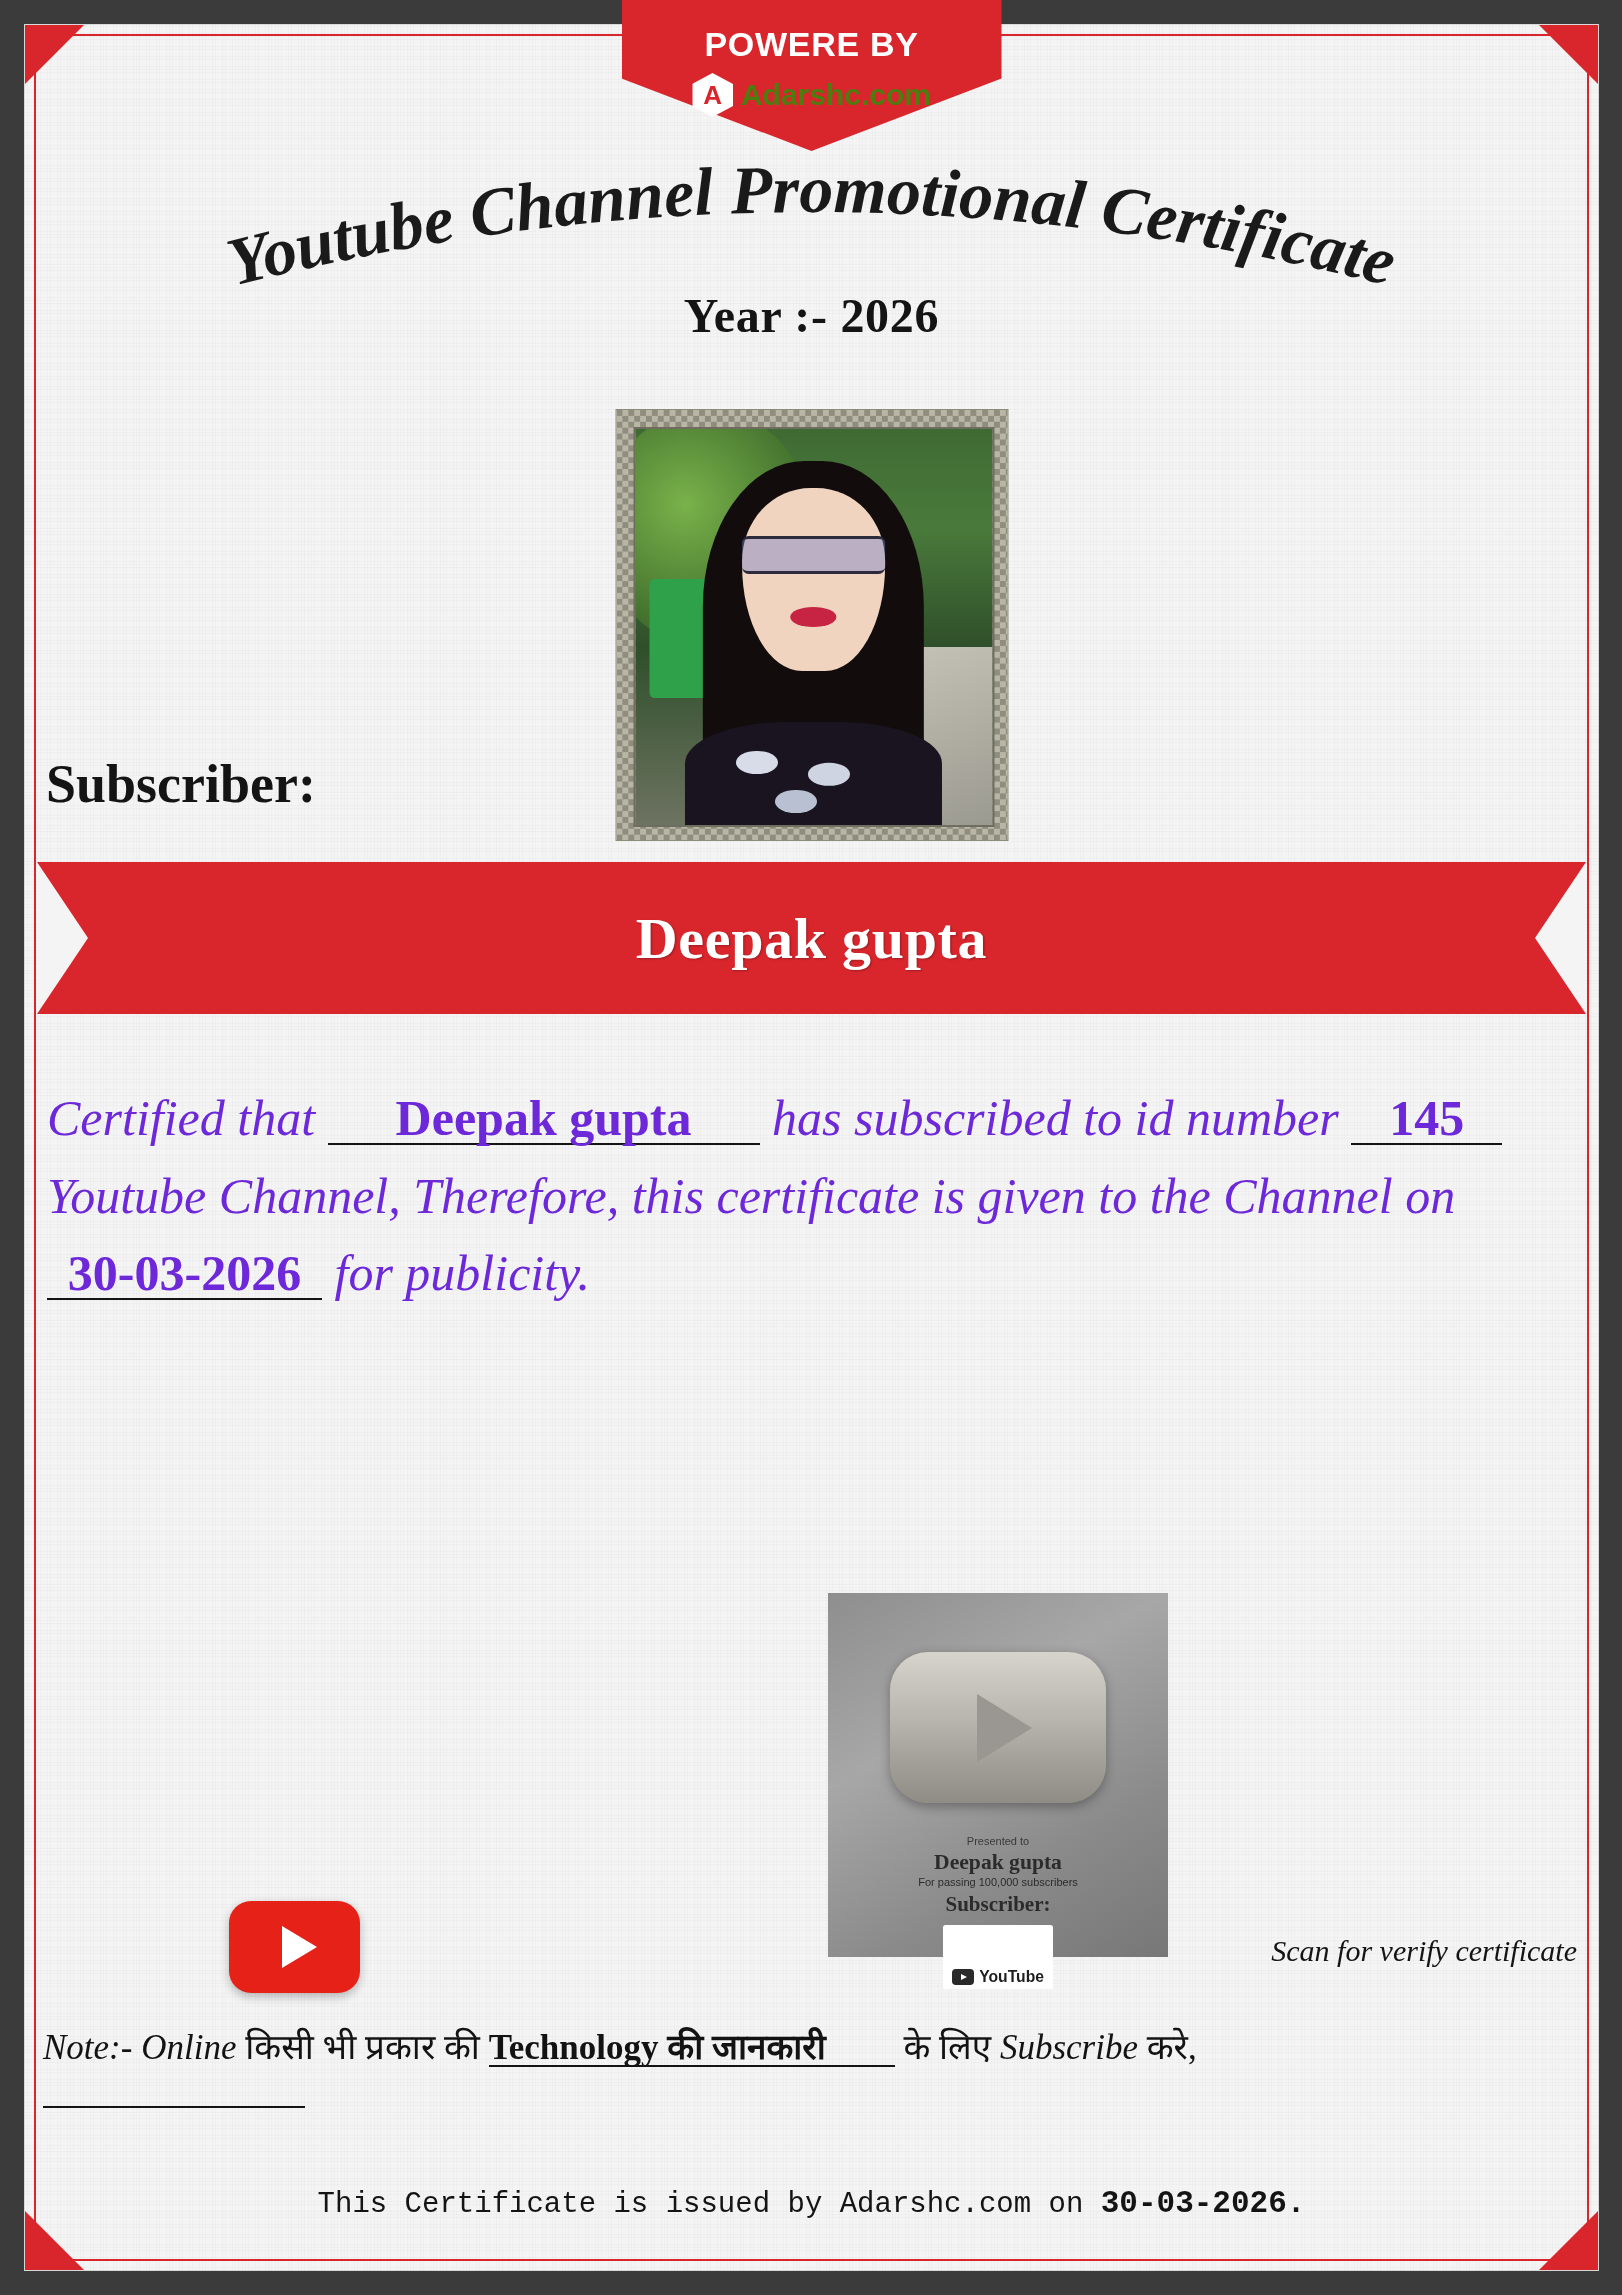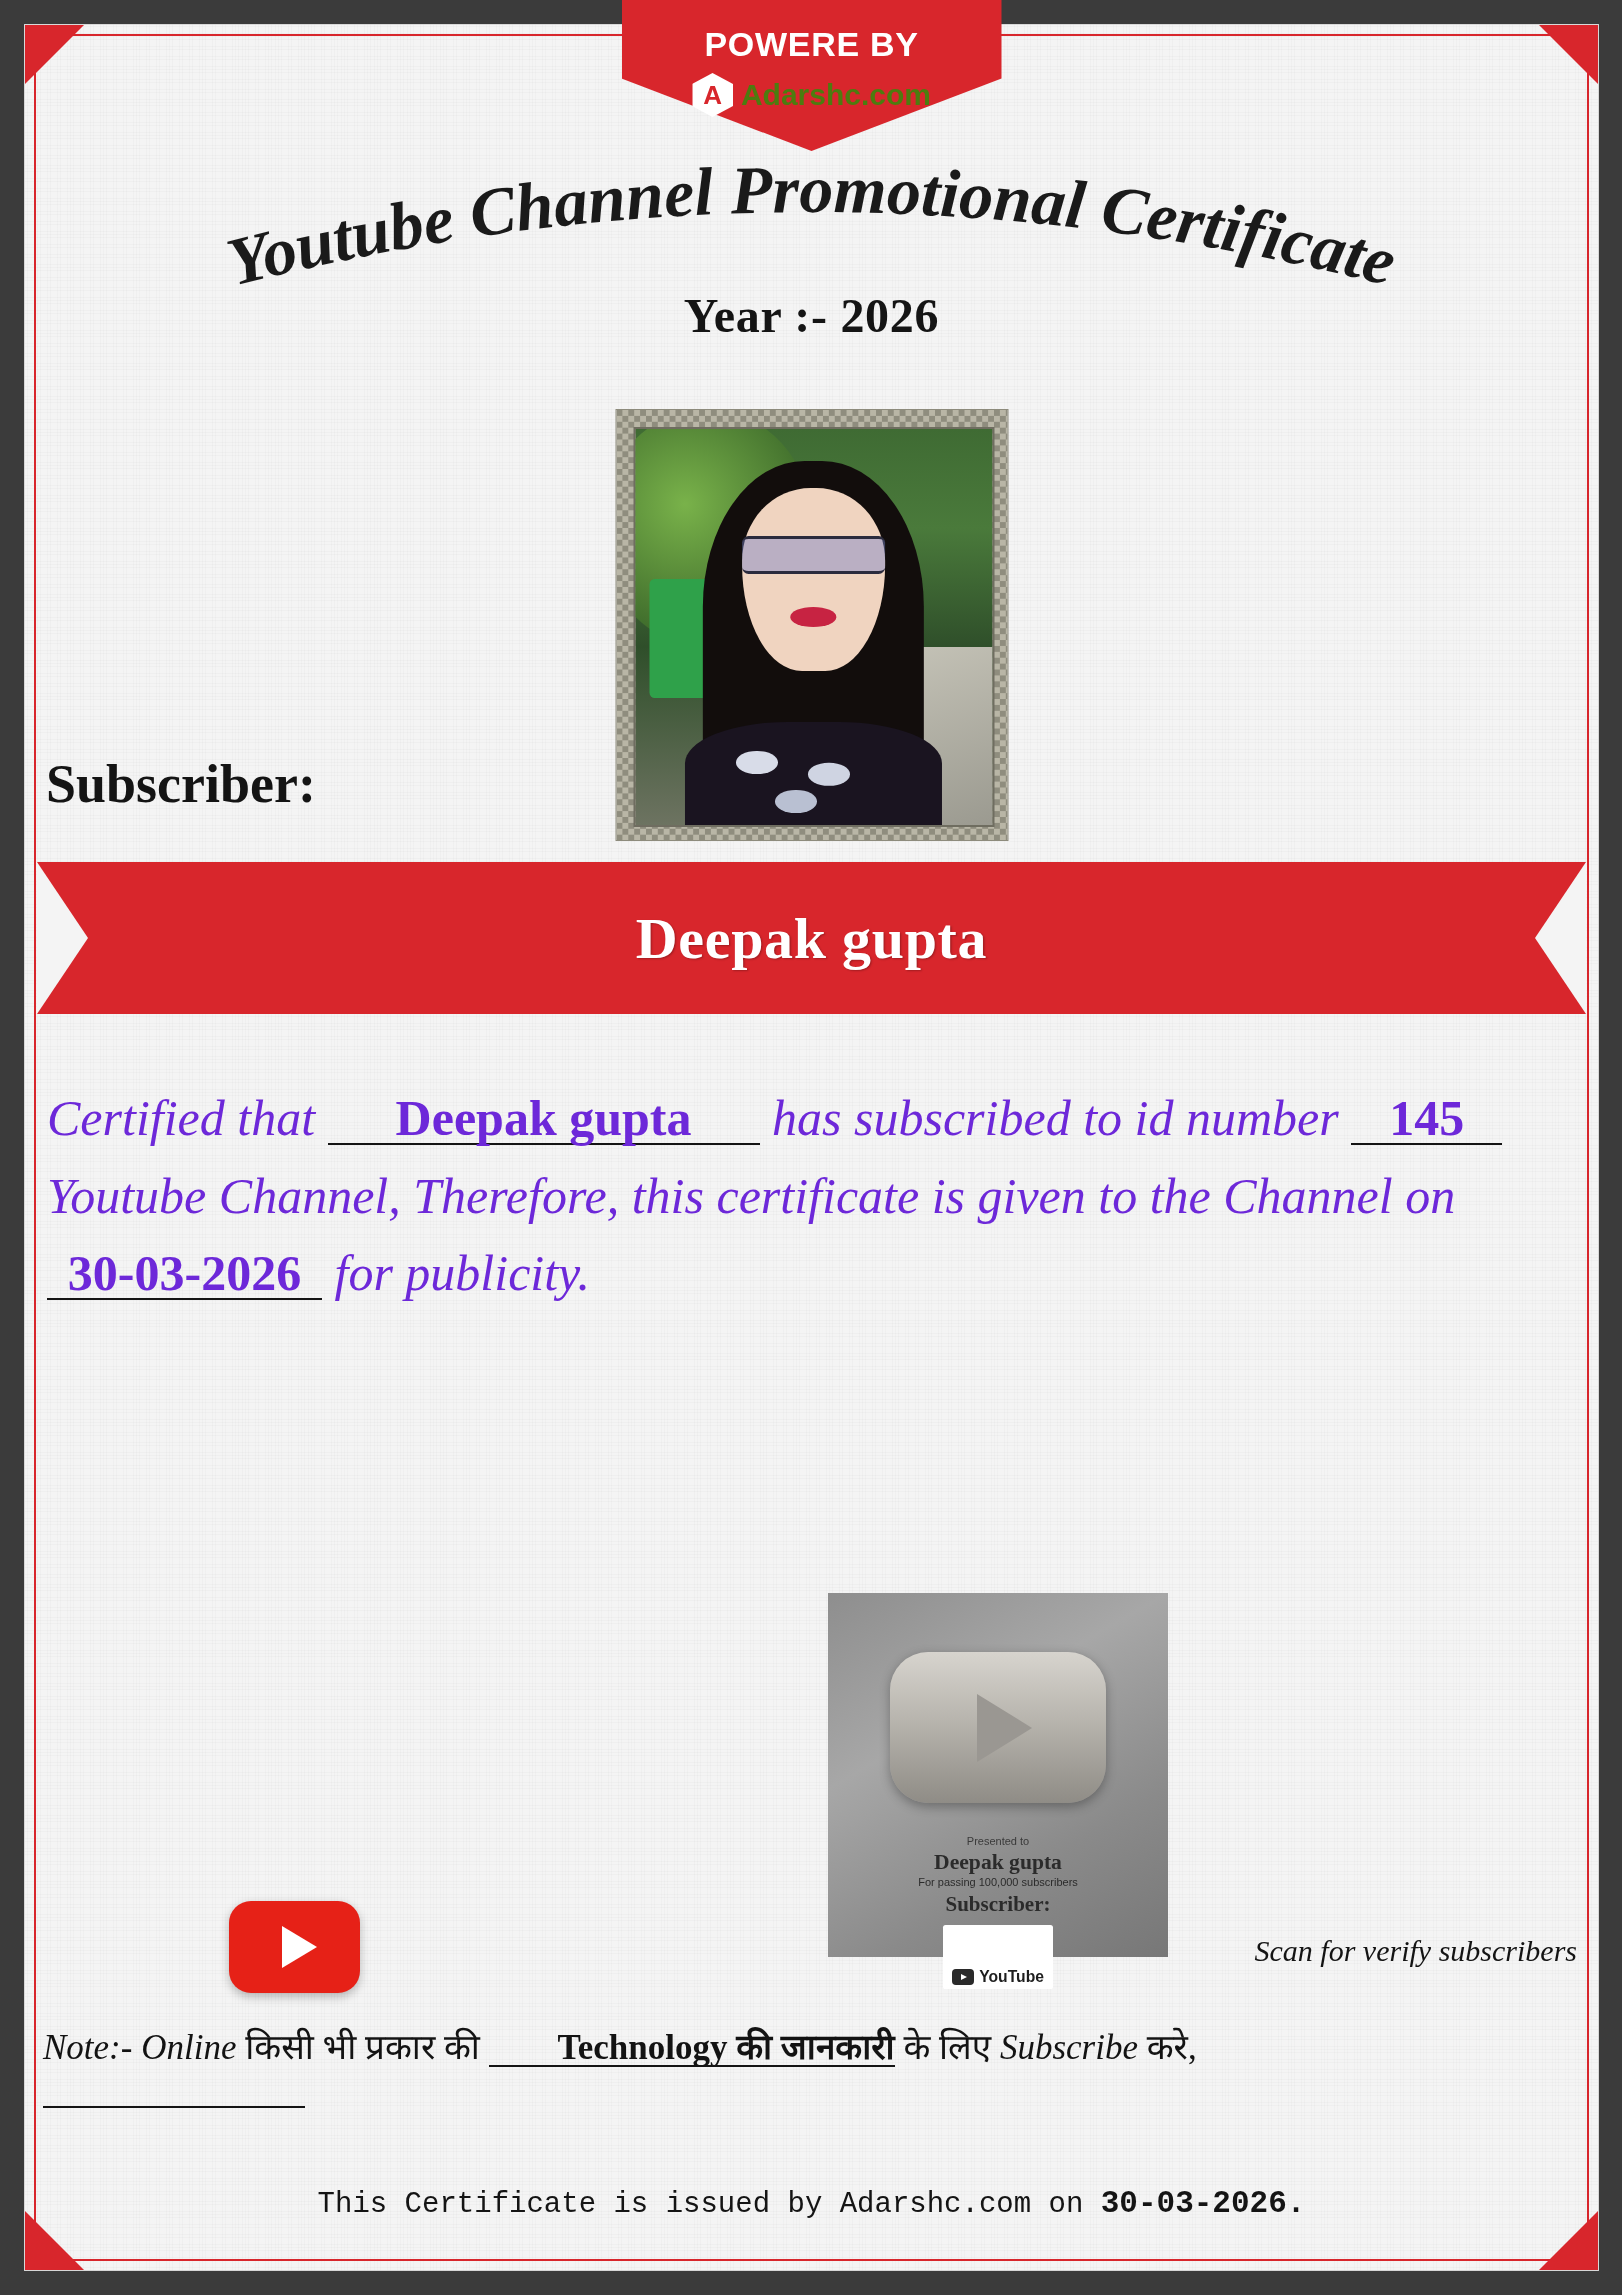--- a/index.html
+++ b/index.html
@@ -440,21 +440,21 @@
     font-style: italic;
     font-size: 35px;
     white-space: nowrap;
   }
   .note-line1 .hi { font-style: normal; }
   .note-fill {
     display: inline-block;
     border-bottom: 2.6px solid #141414;
     font-style: normal;
     font-weight: bold;
-    text-align: right;
+    text-align: left;
     min-width: 406px;
     line-height: 1.0;
   }
   .note-line2, .note-line3 {
     font-family: "Liberation Serif", serif;
     font-style: italic;
     font-size: 27.5px;
     margin-top: 6.5px;
     white-space: nowrap;
   }
@@ -558,21 +558,21 @@
           </span>
         <span>YouTube</span>
       </div>
     </div>
   </div>
 
   <div class="yt-logo">
       <i></i>
     </div>
 
-  <div class="scan-text">Scan for verify subscribers</div>
+  <div class="scan-text">Scan for verify certificate</div>
 
   <div class="note">
     <div class="note-line1">
       <span>Note:- Online</span>
       <span class="hi">किसी  भी  प्रकार  की</span>
       <span class="note-fill">Technology की जानकारी</span>
       <span class="hi">के  लिए</span>
       <span>Subscribe</span>
       <span class="hi">करे,</span>
     </div>

